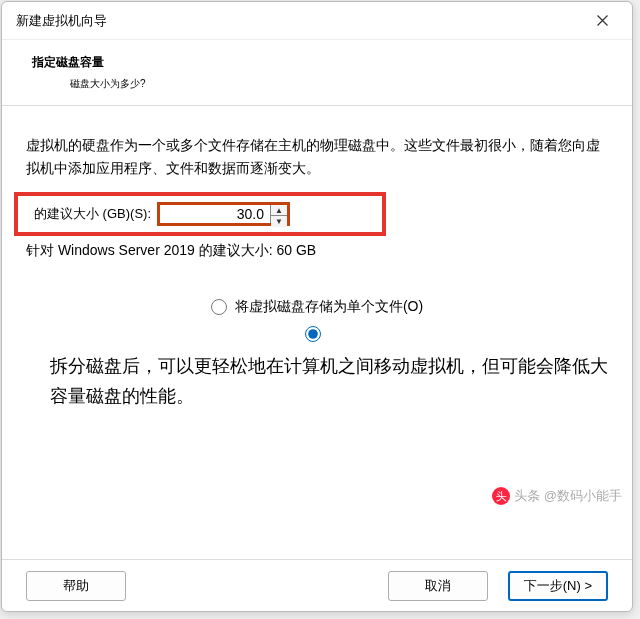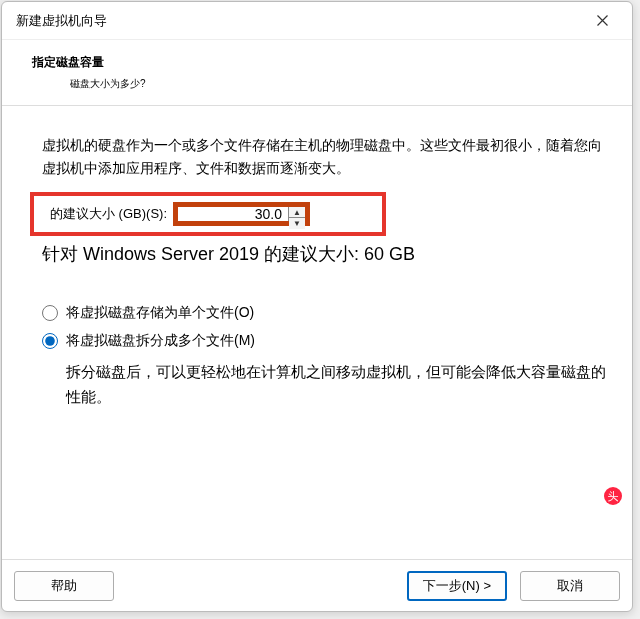--- a/index.html
+++ b/index.html
@@ -37,78 +37,79 @@
       cursor: pointer;
     }
     .header {
       padding: 14px 30px 14px 30px;
       border-bottom: 1px solid #ddd;
     }
     .header-title { font-size: 12px; font-weight: bold; color: #000; }
     .header-sub { font-size: 10px; color: #000; margin: 6px 0 0 38px; }
     .content {
       flex: 1;
-      padding: 28px 24px 10px 40px;
+      padding: 28px 24px 10px 24px;
       position: relative;
     }
     .desc { font-size: 14px; line-height: 1.65; color: #000; }
     .disk-row {
       display: flex;
       align-items: center;
       margin: 14px 0 8px 0;
       padding: 8px 8px;
       position: relative;
     }
     .red-box {
       position: absolute;
       left: -12px; right: 222px; top: -2px; bottom: -2px;
       border: 4px solid #e5352c;
       pointer-events: none;
     }
     .spinner {
       display: inline-flex;
       margin-left: 6px;
-      border: 5px solid #c2410c;
+      border: 3px solid #c2410c;
       height: 24px;
       background: #4d7c0f;
       justify-content: space-between;
     }
     .spinner input {
       width: 110px; border: none; outline: none;
       text-align: right; padding: 0 6px; font-size: 14px;
       font-family: inherit;
     }
     .spin-btns {
       display: flex; flex-direction: column;
       border-left: 1px solid #888;
     }
     .spin-btns div {
       width: 16px; height: 11px; font-size: 8px; line-height: 11px;
       text-align: center; background: #f4f4f4; color: #333;
       cursor: pointer; user-select: none;
     }
     .spin-btns div:first-child { border-bottom: 1px solid #888; }
-    .rec { font-size: 18px; color: #000; margin-bottom: 38px; }
+    .rec { font-size: 14px; color: #000; margin-bottom: 38px; }
     .radio-row {
       display: flex; align-items: center;
       font-size: 14px; color: #000;
       margin: 10px 0;
+      justify-content: center;
     }
     .radio-row input { width: 16px; height: 16px; margin-right: 8px; accent-color: #0067c0; }
     .radio-desc {
-      font-size: 15px; color: #000;
+      font-size: 18px; color: #000;
       margin: 6px 0 0 24px; line-height: 1.65;
     }
     .footer {
       height: 52px;
       border-top: 1px solid #ddd;
       display: flex;
       align-items: center;
-      padding: 0 12px;
-      gap: 13px;
+      padding: 0 24px;
+      gap: 20px;
     }
     .footer .spacer { flex: 1; }
     .btn {
       min-width: 100px; height: 30px;
       padding: 0 14px;
       background: #fdfdfd;
       border: 1px solid #adadad;
       border-radius: 3px;
       font-size: 13px; font-family: inherit;
       cursor: pointer;
@@ -163,29 +164,29 @@
 
     <p class="rec">针对 Windows Server 2019 的建议大小: 60 GB</p>
 
     <label class="radio-row">
       <input type="radio" name="diskmode" style="">
       <span>将虚拟磁盘存储为单个文件(O)</span>
     </label>
 
     <label class="radio-row">
       <input type="radio" name="diskmode" checked="" style="">
-      <span>将虚拟磁盘拆分成多个文件(M)</span>
     </label>
     <p class="radio-desc">拆分磁盘后，可以更轻松地在计算机之间移动虚拟机，但可能会降低大容量磁盘的性能。</p>
 
     <div class="watermark">
       <span class="wm-logo">头</span>
+      <span>头条 @数码小能手</span>
     </div>
   </div>
 
   <div class="footer">
     <button class="btn">帮助</button>
     <div class="spacer"></div>
+    <button class="btn">取消</button>
     <button class="btn btn-primary">下一步(N) &gt;</button>
-    <button class="btn">取消</button>
   </div>
 
 </div>
 
 </body></html>

